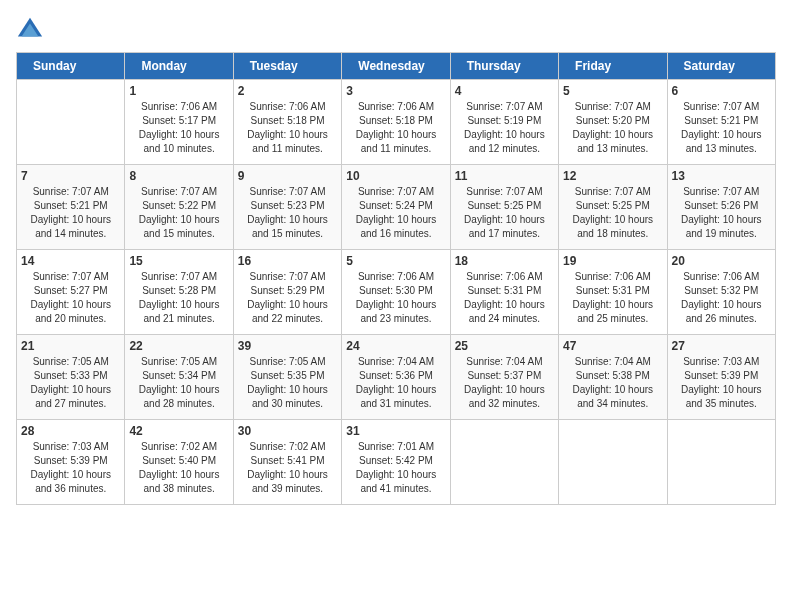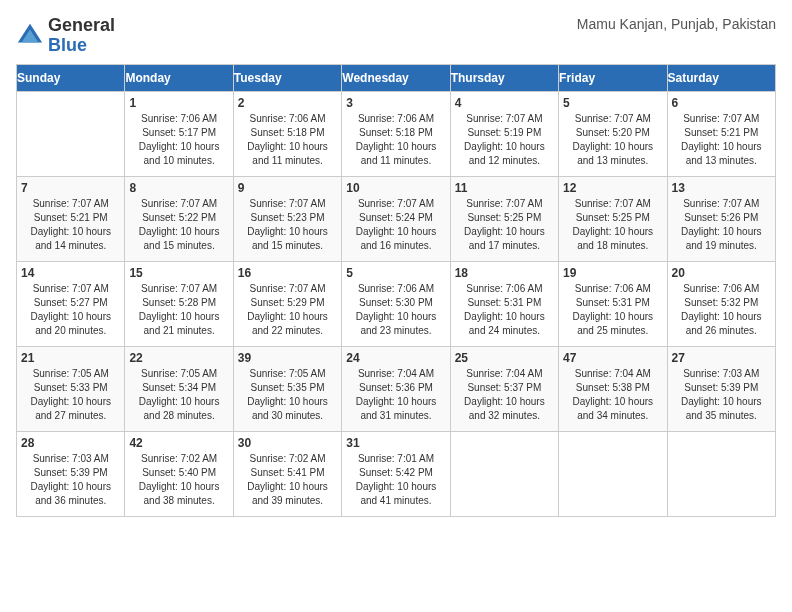--- a/index.html
+++ b/index.html
@@ -56,21 +56,21 @@
     table {
       width: 100%;
       border-collapse: collapse;
       table-layout: fixed;
     }
     thead tr th {
       background-color: #2a6db5;
       color: #fff;
       font-size: 12px;
       font-weight: bold;
-      padding: 6px 0;
+      padding: 6px 16px;
       text-align: left;
       border: 1px solid #ccc;
     }
     tbody tr td {
       vertical-align: top;
       border: 1px solid #ccc;
       padding: 4px 4px;
       font-size: 10px;
       color: #333;
       height: 85px;
@@ -91,27 +91,22 @@
   </style>
 </head>
 <body>
 
 <div class="header">
   <div class="logo">
     <svg class="logo-icon" viewBox="0 0 30 30">
       <polygon points="15,2 28,22 2,22" fill="#2a6db5"></polygon>
       <polygon points="15,8 24,22 6,22" fill="#5a9fd4"></polygon>
     </svg>
-    <div class="logo-text">
-      <span class="logo-general">General</span>
-      <span class="logo-blue">Blue</span>
-    </div>
   </div>
   <div class="title-block">
-    <div class="location">Mamu Kanjan, Punjab, Pakistan</div>
   </div>
 </div>
 
 <table>
   <thead>
     <tr>
     <th>Sunday</th>
         <th>Monday</th>
         <th>Tuesday</th>
         <th>Wednesday</th>

